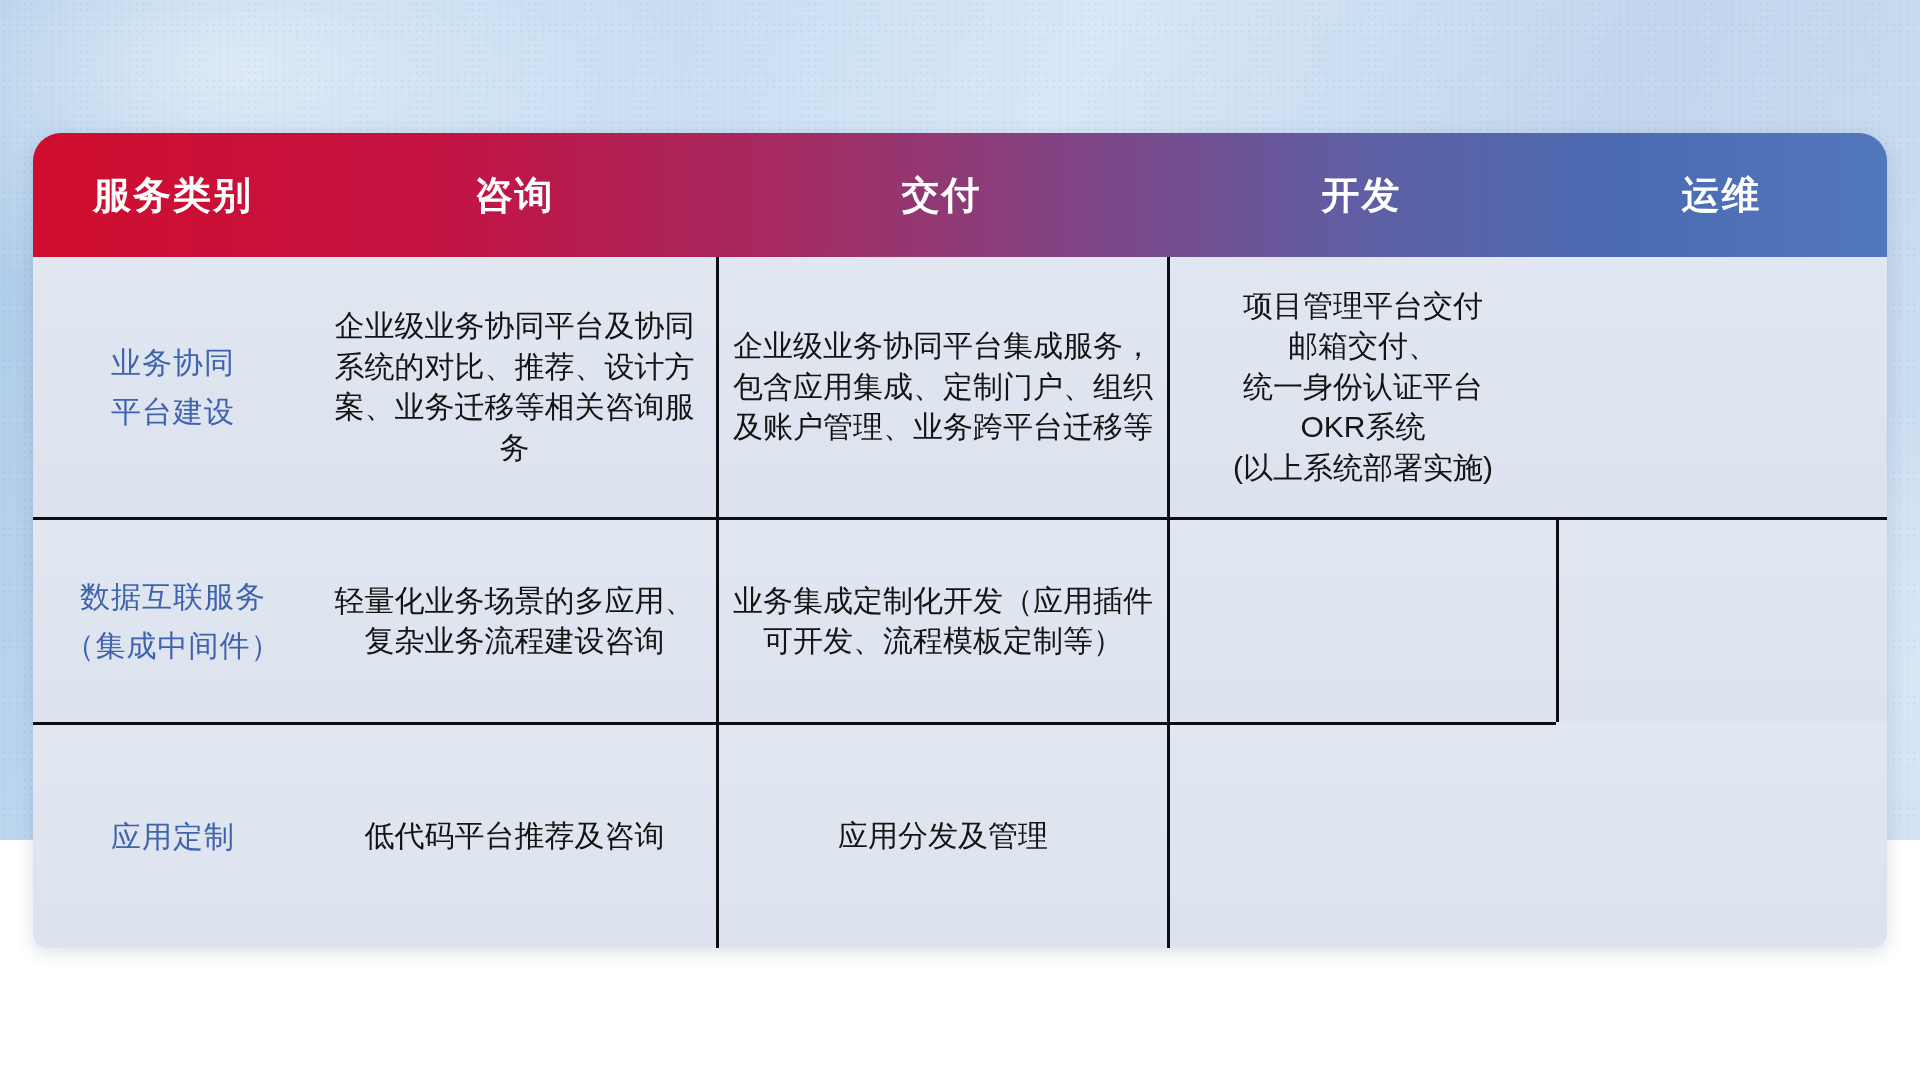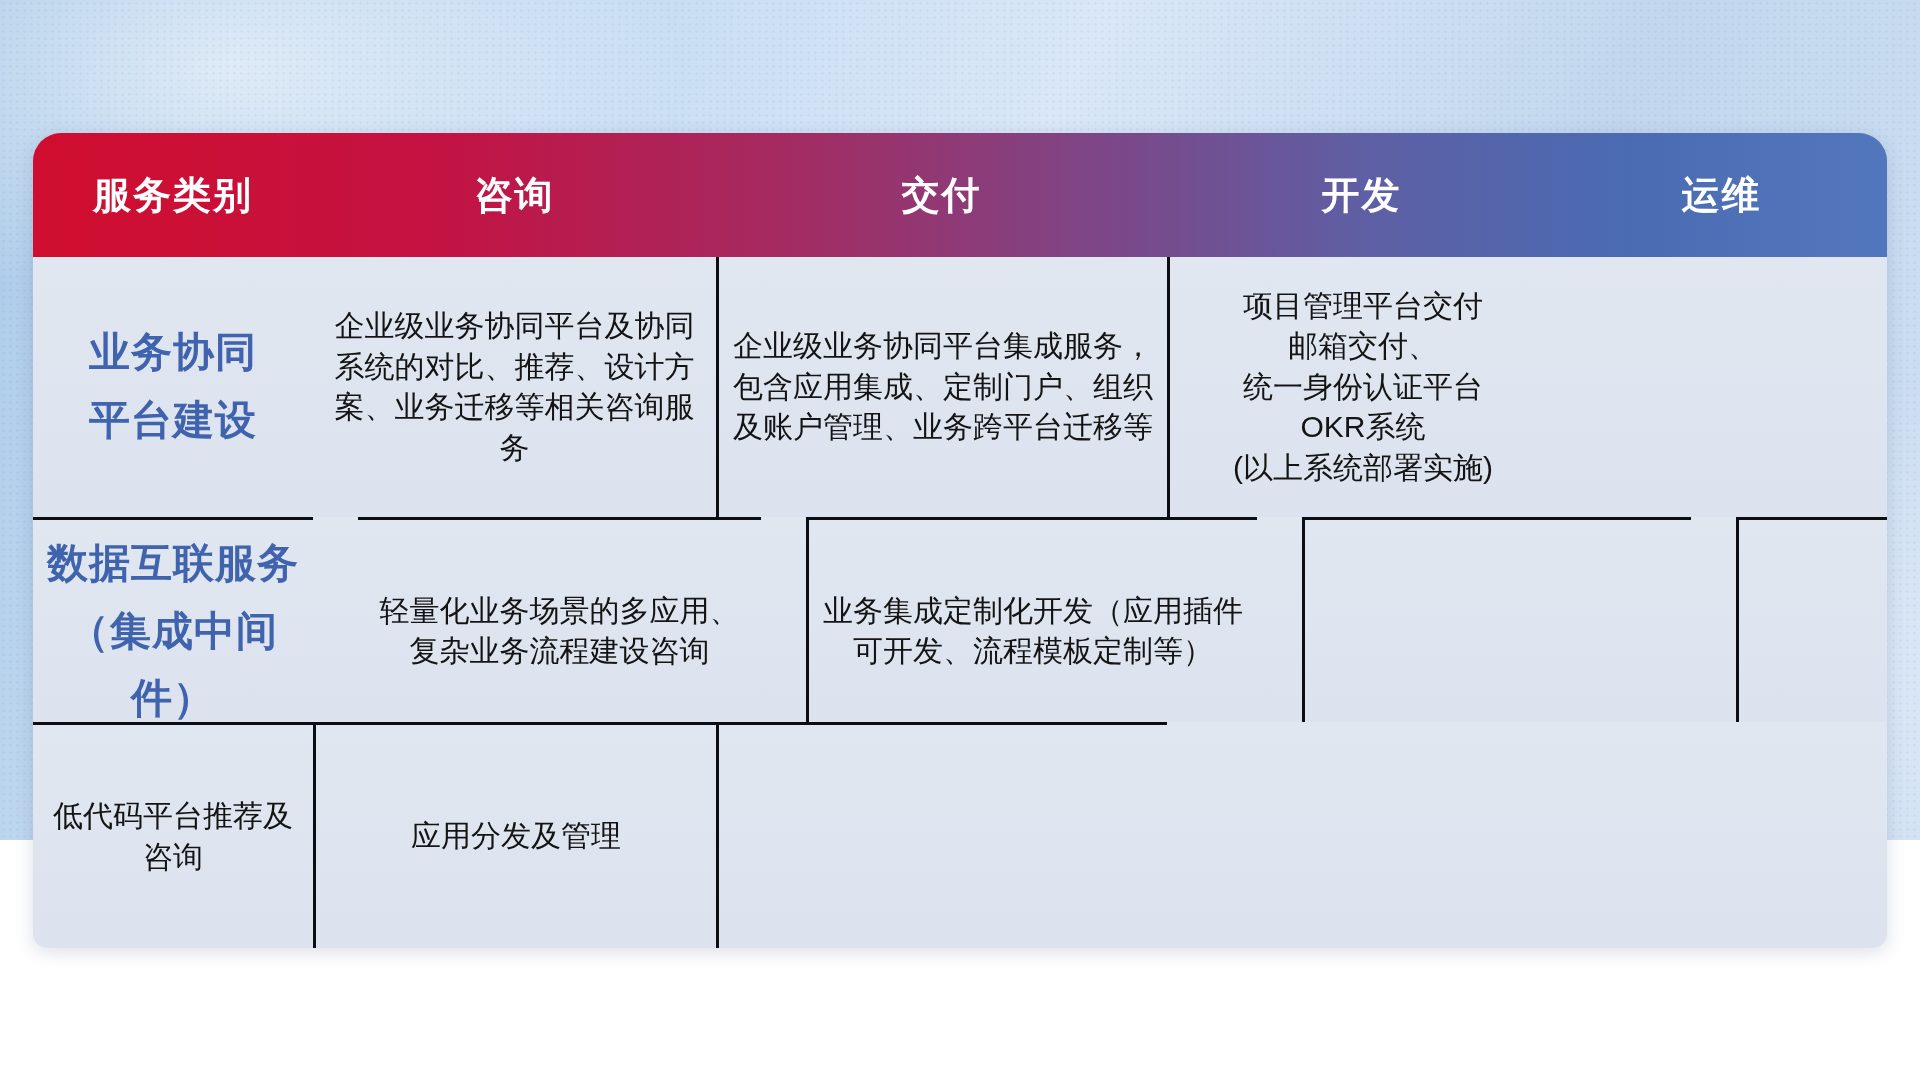--- a/index.html
+++ b/index.html
@@ -34,33 +34,33 @@
   }
   .hdr-cell{
     display:flex;align-items:center;justify-content:center;
     color:#ffffff;font-size:38px;font-weight:bold;letter-spacing:2px;
   }
   .body-row{
     display:grid;grid-template-columns:280px 403px 451px 389px 331px;
     background:linear-gradient(180deg,#e1e7f1 0%,#dde3ee 100%);
   }
   .row-1{height:260px;flex:0 0 260px;}
-  .row-2{height:205px;flex:0 0 205px;gap:45px;}
+  .row-2{height:205px;flex:0 0 205px;}
   .row-3{height:226px;flex:0 0 226px;}
   .cell{
     box-sizing:border-box;
     display:flex;align-items:center;justify-content:center;
     text-align:center;padding:10px 14px;
     font-size:30px;line-height:1.35;color:#141414;
     white-space:pre-line;
   }
   .vline{border-left:3px solid #0d0d14;}
   .hline .cell{border-top:3px solid #0d0d14;}
   .cat{
-    color:#3f63ad;font-weight:bold;font-size:41px;line-height:1.65;letter-spacing:1px;
+    color:#3f63ad;font-weight:normal;font-size:30px;line-height:1.65;letter-spacing:1px;
   }
 </style>
 </head>
 <body>
 
 <div class="stage">
   <div class="svc-table">
 
     <div class="hdr-row">
       <div class="hdr-cell">服务类别</div>
@@ -85,19 +85,20 @@
     <div class="body-row row-2 hline">
       <div class="cell cat">数据互联服务
 （集成中间件）</div>
       <div class="cell">轻量化业务场景的多应用、复杂业务流程建设咨询</div>
       <div class="cell vline">业务集成定制化开发（应用插件可开发、流程模板定制等）</div>
       <div class="cell vline"></div>
       <div class="cell vline"></div>
     </div>
 
     <div class="body-row row-3 hline">
+      <div class="cell cat">应用定制</div>
       <div class="cell">低代码平台推荐及咨询</div>
       <div class="cell vline">应用分发及管理</div>
       <div class="cell vline"></div>
     </div>
 
   </div>
 </div>
 
 </body></html>

